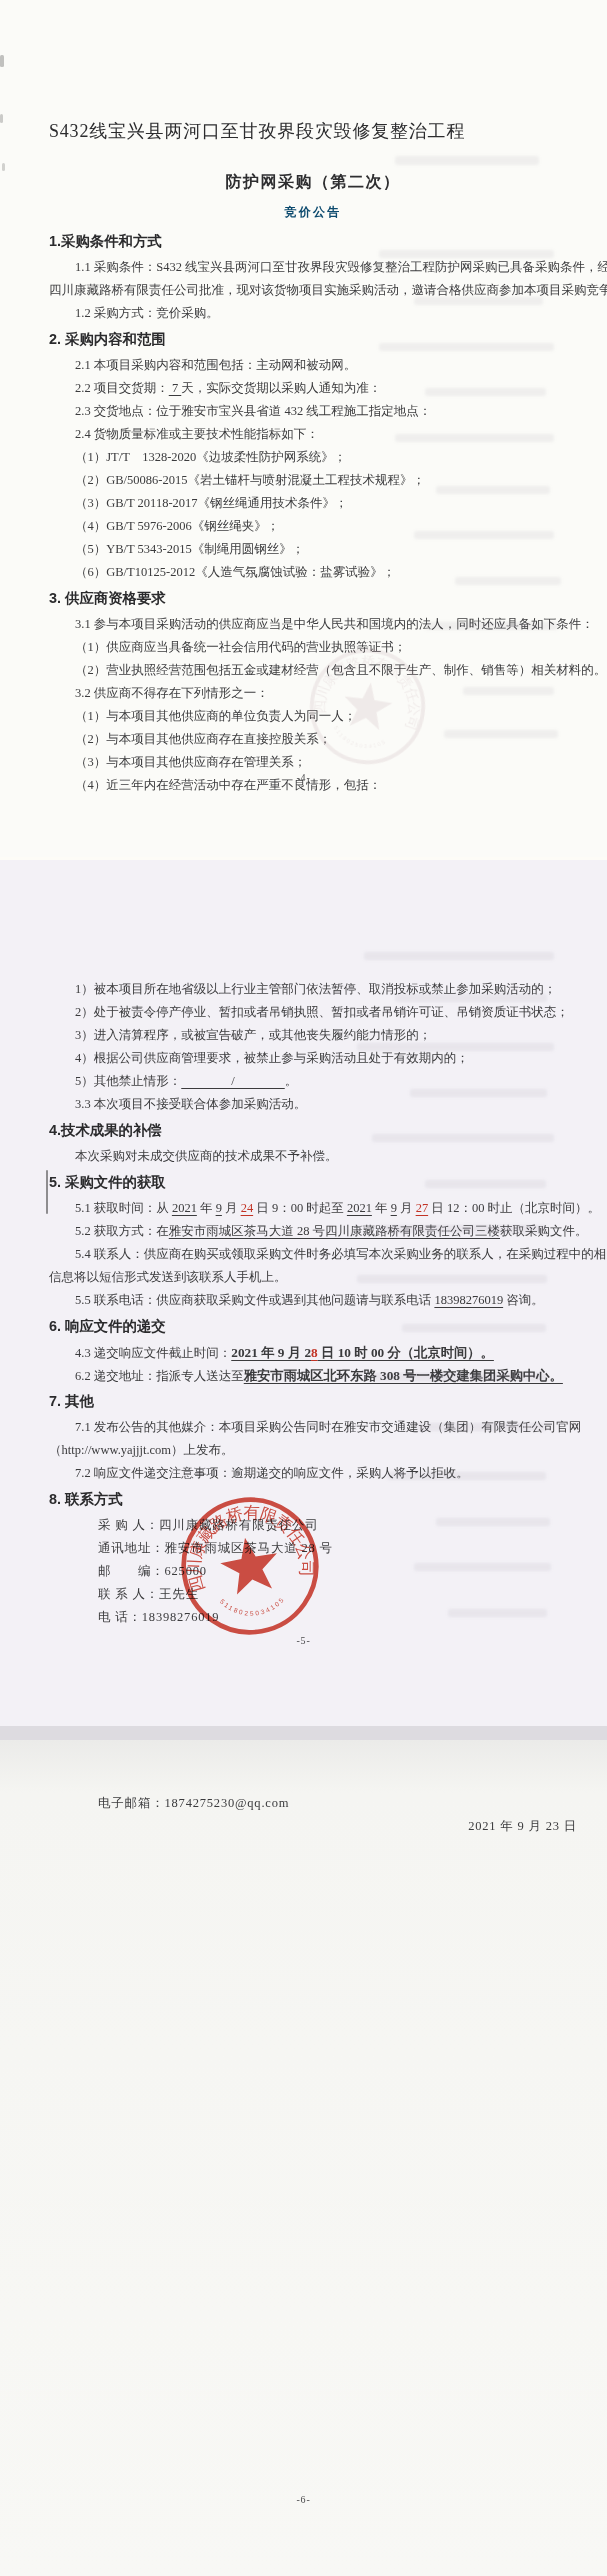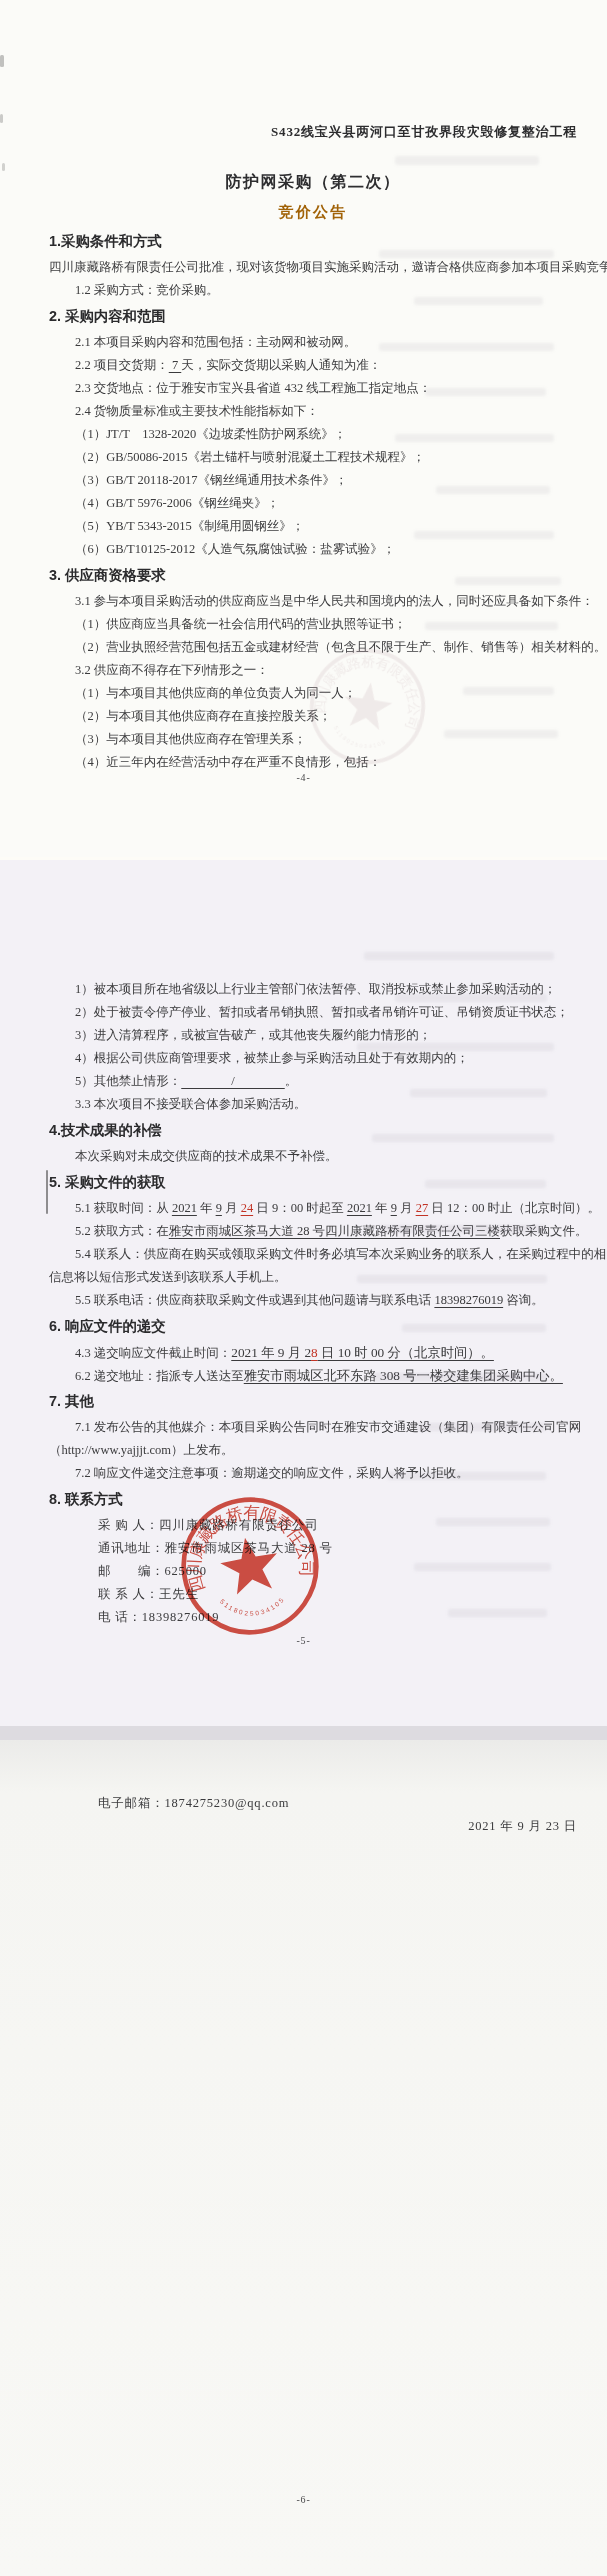--- a/index.html
+++ b/index.html
@@ -10,34 +10,34 @@
   #page-2{top:860px;height:867px;background:#f3f1f6;}
   #page-3{top:1740px;height:836px;background:linear-gradient(180deg,#ebebe9 0,#f5f5f2 53px,#f8f8f5 100%);}
   .gap-line{position:absolute;left:0;width:607px;background:#fdfcf7;}
   #gap-1{top:857px;height:3px;}
   #gap-2{top:1726px;height:13.7px;background:#dddbe0;}
   .content{position:relative;padding:0 30px 0 49px;color:#3b3b3d;}
   #page-1 .content{padding-top:118px;}
   #page-2 .content{padding-top:118px;}
   #page-3 .content{padding-top:52px;font-family:Liberation Serif, serif;}
   .line{height:23px;line-height:23px;font-size:12.5px;white-space:nowrap;}
-  .line.title{height:27px;line-height:27px;text-align:right;font-weight:bold;font-size:13px;letter-spacing:0.8px;color:#2c2c2e;}
+  .line.title{height:27px;line-height:27px;text-align:left;font-weight:normal;font-size:18px;letter-spacing:0.8px;color:#2c2c2e;}
   .line.subtitle{height:30px;line-height:30px;margin-top:22px;text-align:center;font-weight:bold;font-size:16px;letter-spacing:1.5px;
     font-family:"Liberation Sans","DejaVu Sans",sans-serif;color:#2e2e30;}
-  .line.subtitle2{height:30px;line-height:30px;text-align:center;font-weight:bold;font-size:15px;letter-spacing:2.3px;
-    font-family:"Liberation Sans","DejaVu Sans",sans-serif;color:#a16207;}
+  .line.subtitle2{height:30px;line-height:30px;text-align:center;font-weight:bold;font-size:12px;letter-spacing:2.3px;
+    font-family:"Liberation Sans","DejaVu Sans",sans-serif;color:#0c4a6e;}
   .line.heading{height:29px;line-height:29px;font-weight:bold;font-size:14.4px;
     font-family:"Liberation Sans","DejaVu Sans",sans-serif;color:#2b2b2d;}
   .line.body{text-indent:26px;}
   .line.cont{text-indent:0;}
   .line.contact{padding-left:49px;letter-spacing:0.8px;}
   .line.date{text-align:right;letter-spacing:0.8px;}
   .line span.u{text-decoration:underline;text-underline-offset:3px;}
   .line span.red{color:#c23325;}
-  .line span.biglbl{font-weight:normal;font-size:13.3px;}
+  .line span.biglbl{font-weight:bold;font-size:13.3px;}
   .page-num{position:absolute;left:0;width:100%;text-align:center;font-size:10px;color:#4a4a4c;letter-spacing:0.8px;}
   #pn-1{top:772px;} #pn-2{top:775px;} #pn-3{top:754px;}
   .stamp{position:absolute;pointer-events:none;}
   #seal-main{left:178px;top:634px;width:144px;height:144px;opacity:.88;transform:rotate(-10deg);mix-blend-mode:multiply;}
   #seal-ghost{left:307px;top:646px;width:121px;height:121px;opacity:.13;filter:blur(0.5px);transform:rotate(8deg);}
   #seal-ghost text, #seal-ghost textPath{fill:#a7808a;}
   #seal-ghost circle{stroke:#a7808a;}
   #seal-ghost polygon{fill:#a7808a;}
   .smudge{position:absolute;background:rgba(118,110,136,.09);filter:blur(1.5px);border-radius:2.3px;}
   .edge-mark{position:absolute;background:#3a3a3a;border-radius:1.5px;}
@@ -46,20 +46,21 @@
 <body>
 
 <div id="screenshot">
 
   <div class="page" id="page-1">
     <div class="content">
         <div class="line title"><span>S432线宝兴县两河口至甘孜界段灾毁修复整治工程</span></div>
         <div class="line subtitle"><span>防护网采购（第二次）</span></div>
         <div class="line subtitle2"><span>竞价公告</span></div>
         <div class="line heading"><span>1.采购条件和方式</span></div>
+        <div class="line body"><span>1.1 采购条件：S432 线宝兴县两河口至甘孜界段灾毁修复整治工程防护网采购已具备采购条件，经</span></div>
         <div class="line cont"><span>四川康藏路桥有限责任公司批准，现对该货物项目实施采购活动，邀请合格供应商参加本项目采购竞争。</span></div>
         <div class="line body"><span>1.2 采购方式：竞价采购。</span></div>
         <div class="line heading"><span>2. 采购内容和范围</span></div>
         <div class="line body"><span>2.1 本项目采购内容和范围包括：主动网和被动网。</span></div>
         <div class="line body"><span>2.2 项目交货期：</span><span class="u"> 7 </span><span>天，实际交货期以采购人通知为准：</span></div>
         <div class="line body"><span>2.3 交货地点：位于雅安市宝兴县省道 432 线工程施工指定地点：</span></div>
         <div class="line body"><span>2.4 货物质量标准或主要技术性能指标如下：</span></div>
         <div class="line body"><span>（1）JT/T　1328-2020《边坡柔性防护网系统》；</span></div>
         <div class="line body"><span>（2）GB/50086-2015《岩土锚杆与喷射混凝土工程技术规程》；</span></div>
         <div class="line body"><span>（3）GB/T 20118-2017《钢丝绳通用技术条件》；</span></div>

